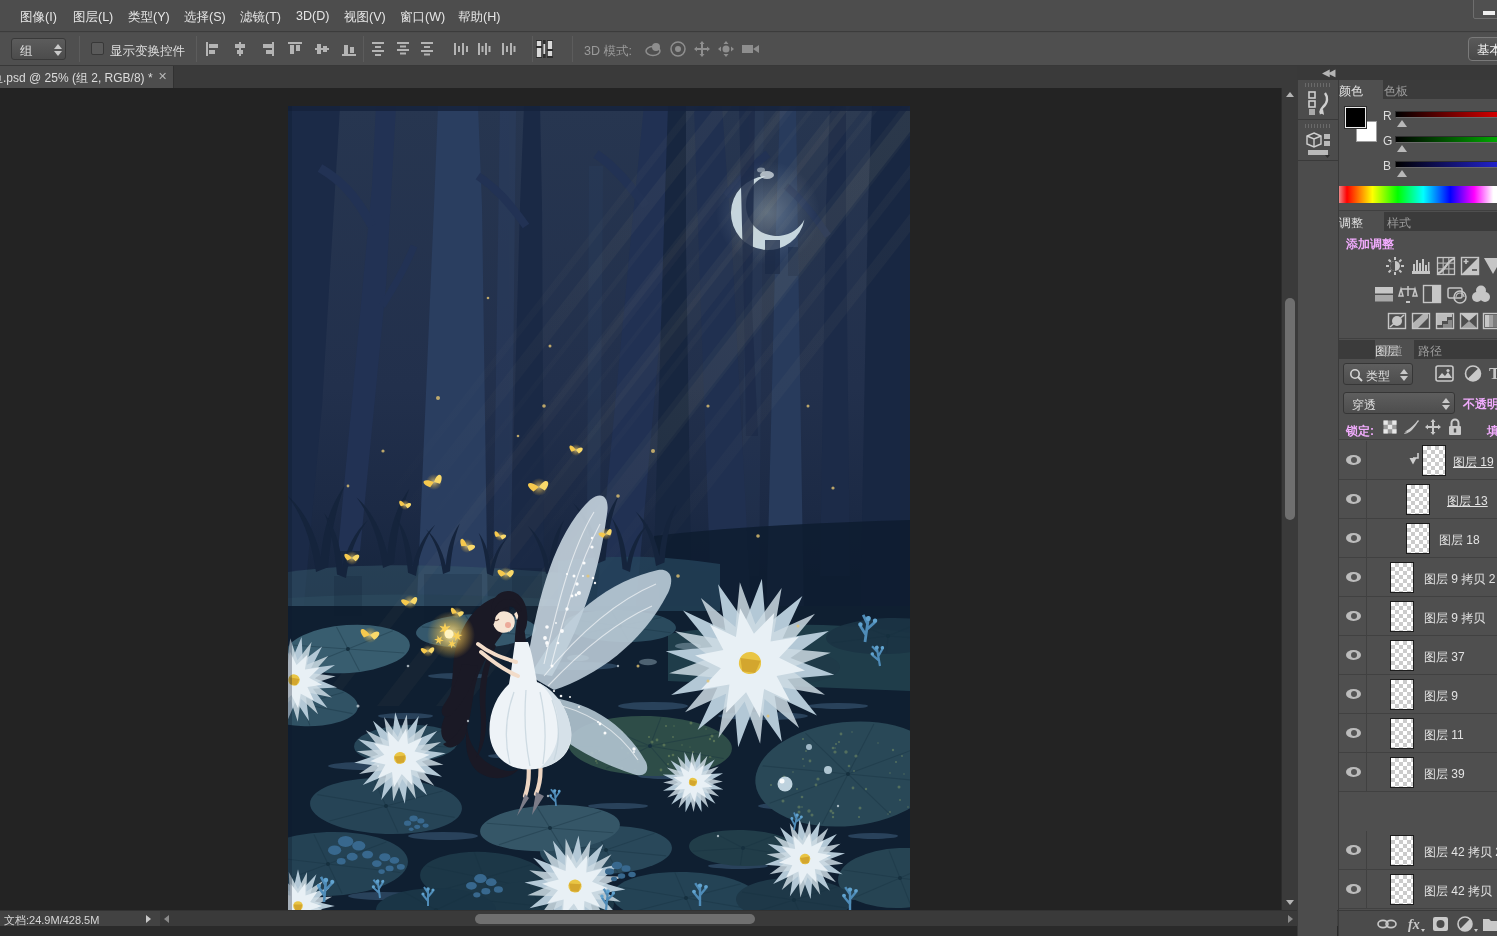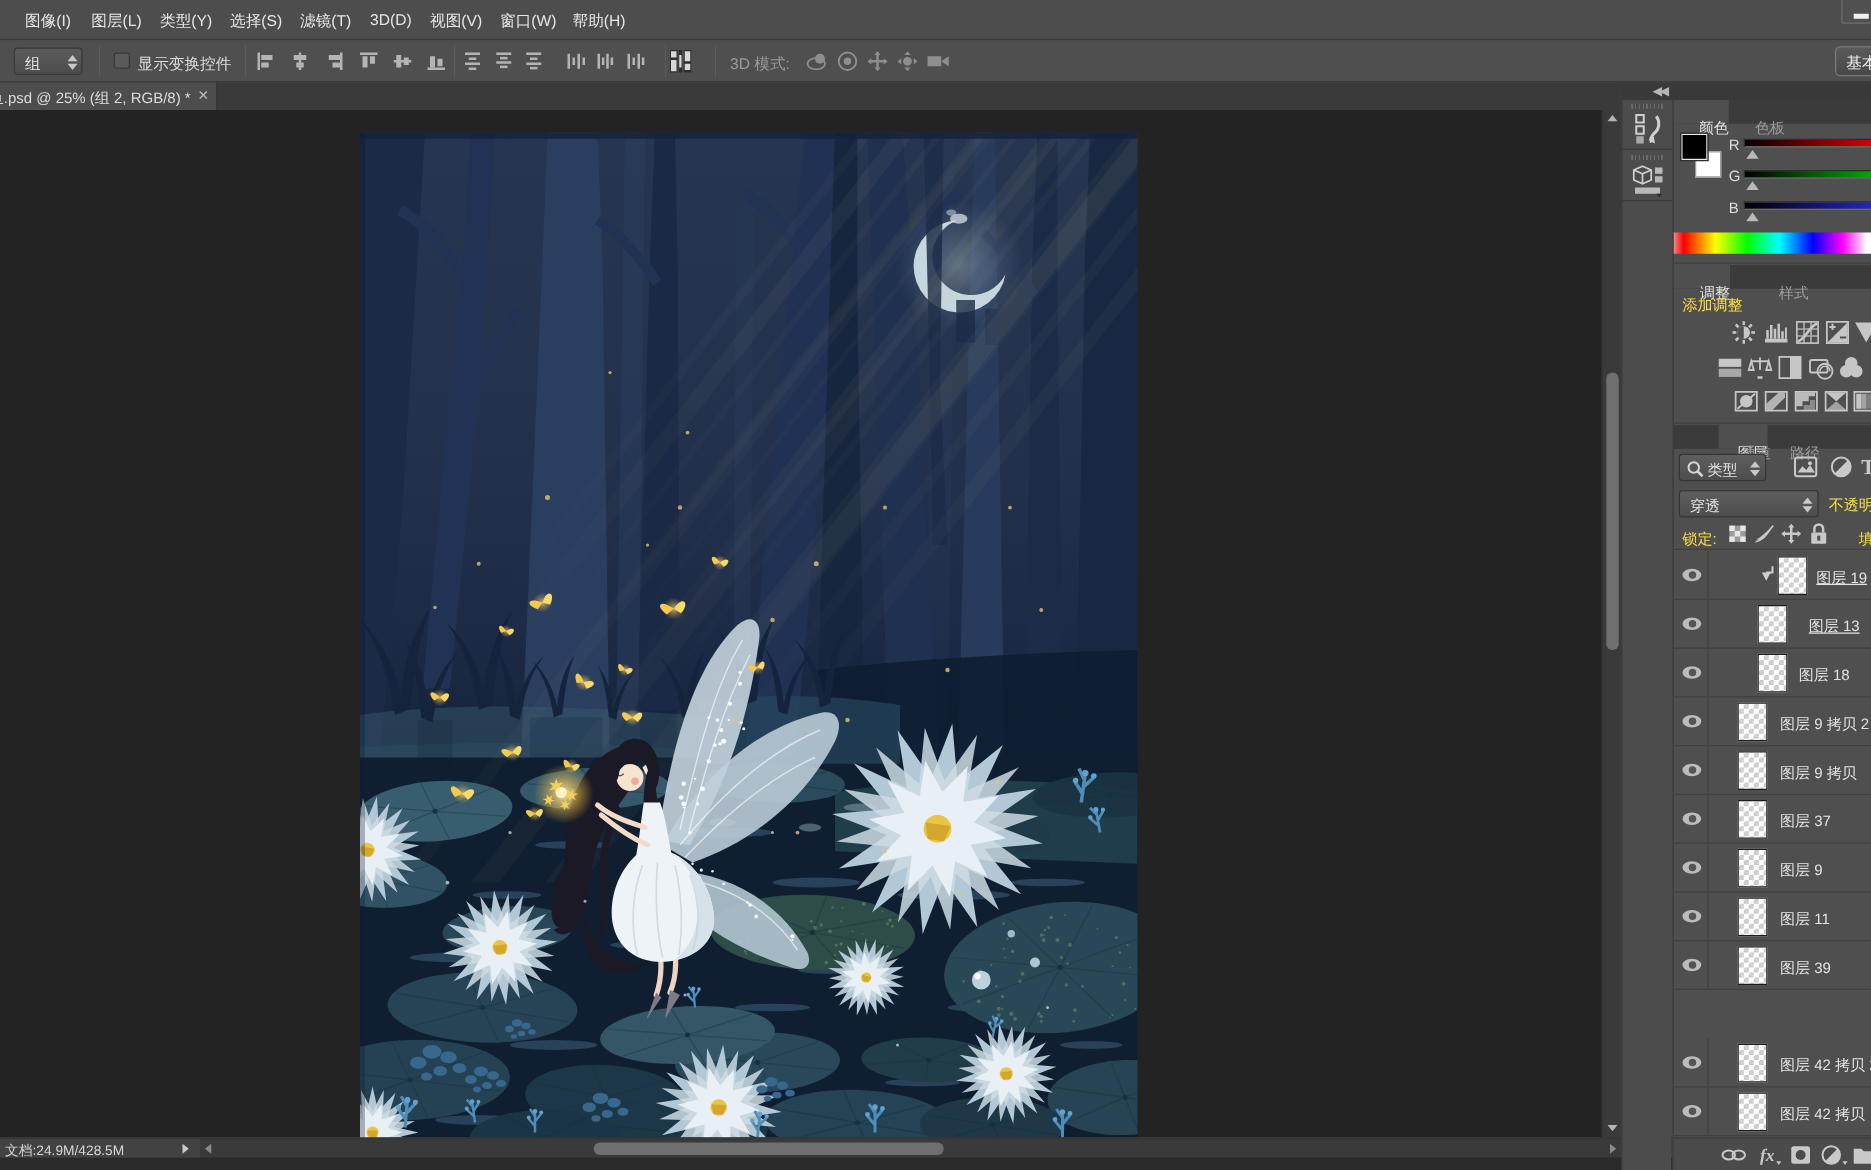--- a/index.html
+++ b/index.html
@@ -59,40 +59,40 @@
 
 #dockhdr { left:1297px; top:66px; width:200px; height:14px; background:#393939; color:#b5b5b5; }
 #dockstrip { left:1297px; top:80px; width:40px; height:856px; background:#4c4c4c; border-left:1px solid #3a3a3a; }
 .dockbtn { position:absolute; left:0; width:40px; height:40px; border-bottom:1px solid #3a3a3a; }
 .grip { position:absolute; left:7px; top:3px; width:26px; height:4px;
   background:repeating-linear-gradient(90deg,#6a6a6a 0 1px,transparent 1px 3px); }
 
 
 #rpanel { left:1338px; top:80px; width:159px; height:856px; background:#4f4f4f; border-left:1px solid #3a3a3a; }
 .tabrow { position:absolute; left:0; width:159px; height:19px; background:#3b3b3b; font-size:12px; }
-.tab { position:absolute; top:0; height:19px; padding-top:14px; text-align:right; }
+.tab { position:absolute; top:0; height:19px; padding-top:3px; text-align:left; }
 .tab.on { background:#4f4f4f; color:#e2e2e2; }
 .tab.off { color:#9b9b9b; }
 .panline { position:absolute; left:0; width:159px; height:1px; background:#404040; }
 
 
 #swB { position:absolute; left:6px; top:27px; width:21px; height:21px; background:#000; border:1px solid #ececec; outline:1px solid #2e2e2e; z-index:3; }
 #swW { position:absolute; left:17px; top:41px; width:21px; height:21px; background:#fff; border:1px solid #9d9d9d; z-index:2; }
 .chlbl { position:absolute; left:44px; width:12px; color:#dcdcdc; font-size:12px; }
 .chtrack { position:absolute; left:56px; width:103px; height:7px; border:1px solid #2e2e2e; border-bottom-color:#6a6a6a; }
 .chmark { position:absolute; width:0; height:0; border-left:5px solid transparent; border-right:5px solid transparent; border-bottom:7px solid #b9b9b9; }
 #spectrum { position:absolute; left:0px; top:106px; width:159px; height:17px;
   background:linear-gradient(90deg,#e88 0%,#f00 5%,#ff0 21%,#0f0 37%,#0ff 53%,#00f 70%,#f0f 85%,#fff 97%); }
 
 
 #filterbox { position:absolute; left:4px; top:283px; width:70px; height:22px; background:linear-gradient(#5e5e5e,#4d4d4d);
   border:1px solid #363636; border-radius:3px; color:#e0e0e0; font-size:12px; }
 #blendbox { position:absolute; left:4px; top:312px; width:112px; height:22px; background:linear-gradient(#5e5e5e,#4d4d4d);
   border:1px solid #363636; border-radius:3px; color:#e0e0e0; font-size:12px; }
-.ptext { position:absolute; color:#fde047; font-size:12px; white-space:nowrap; }
+.ptext { position:absolute; color:#f0abfc; font-size:12px; white-space:nowrap;font-weight:bold; }
 
 
 #layerlist { position:absolute; left:0; top:361px; width:159px; height:469px; }
 .lrow { position:absolute; left:0; width:159px; height:39px; border-bottom:1px solid #414141; }
 .eyecol { position:absolute; left:0; top:0; width:28px; height:38px; border-right:1px solid #414141; }
 .eye { position:absolute; left:7px; top:14px; width:15px; height:10px; background:#bcbcbc;
   border-radius:50%; }
 .eye::after { content:""; position:absolute; left:4.5px; top:2px; width:6px; height:6px; background:#555; border-radius:50%; }
 .thumb39 { position:absolute; top:4px; width:24px; height:31px; background-color:#fff;
   background-image:linear-gradient(45deg,#cbcbcb 25%,transparent 25%,transparent 75%,#cbcbcb 75%),
@@ -1016,21 +1016,21 @@
     <div class="chtrack" style="top:56px; background:linear-gradient(90deg,#000,#00a800);"></div>
     <div class="chmark" style="left:58px; top:65px;"></div>
     <span class="chlbl" style="top:79px">B</span>
     <div class="chtrack" style="top:81px; background:linear-gradient(90deg,#000,#2222cc);"></div>
     <div class="chmark" style="left:58px; top:90px;"></div>
     <div id="spectrum"></div>
     <div class="panline" style="top:130px"></div>
 
     <div class="tabrow" style="top:132px">
       <div class="tab on" style="left:0; width:45px;">调整</div>
-      <div class="tab off" style="left:64px; width:44px;font-family:Liberation Serif, serif;">样式</div>
+      <div class="tab off" style="left:48px; width:44px;font-family:Liberation Serif, serif;">样式</div>
     </div>
     <span class="ptext" style="left:7px; top:156px;">添加调整</span>
     <svg style="position:absolute; left:0; top:170px;" width="159" height="86">
       <g fill="#c6c6c6" stroke="#c6c6c6">
 
         <g transform="translate(56,16)" stroke="none">
             <circle r="5"></circle>
             <path d="M0,-5 A5,5 0 0 0 0,5 Z" fill="#4f4f4f"></path>
             <g stroke="#c6c6c6" stroke-width="2">
               <path d="M0,-9 V-6 M0,9 V6 M-9,0 H-6 M9,0 H6 M-6.4,-6.4 L-4.2,-4.2 M6.4,6.4 L4.2,4.2 M-6.4,6.4 L-4.2,4.2 M6.4,-6.4 L4.2,-4.2"></path>

